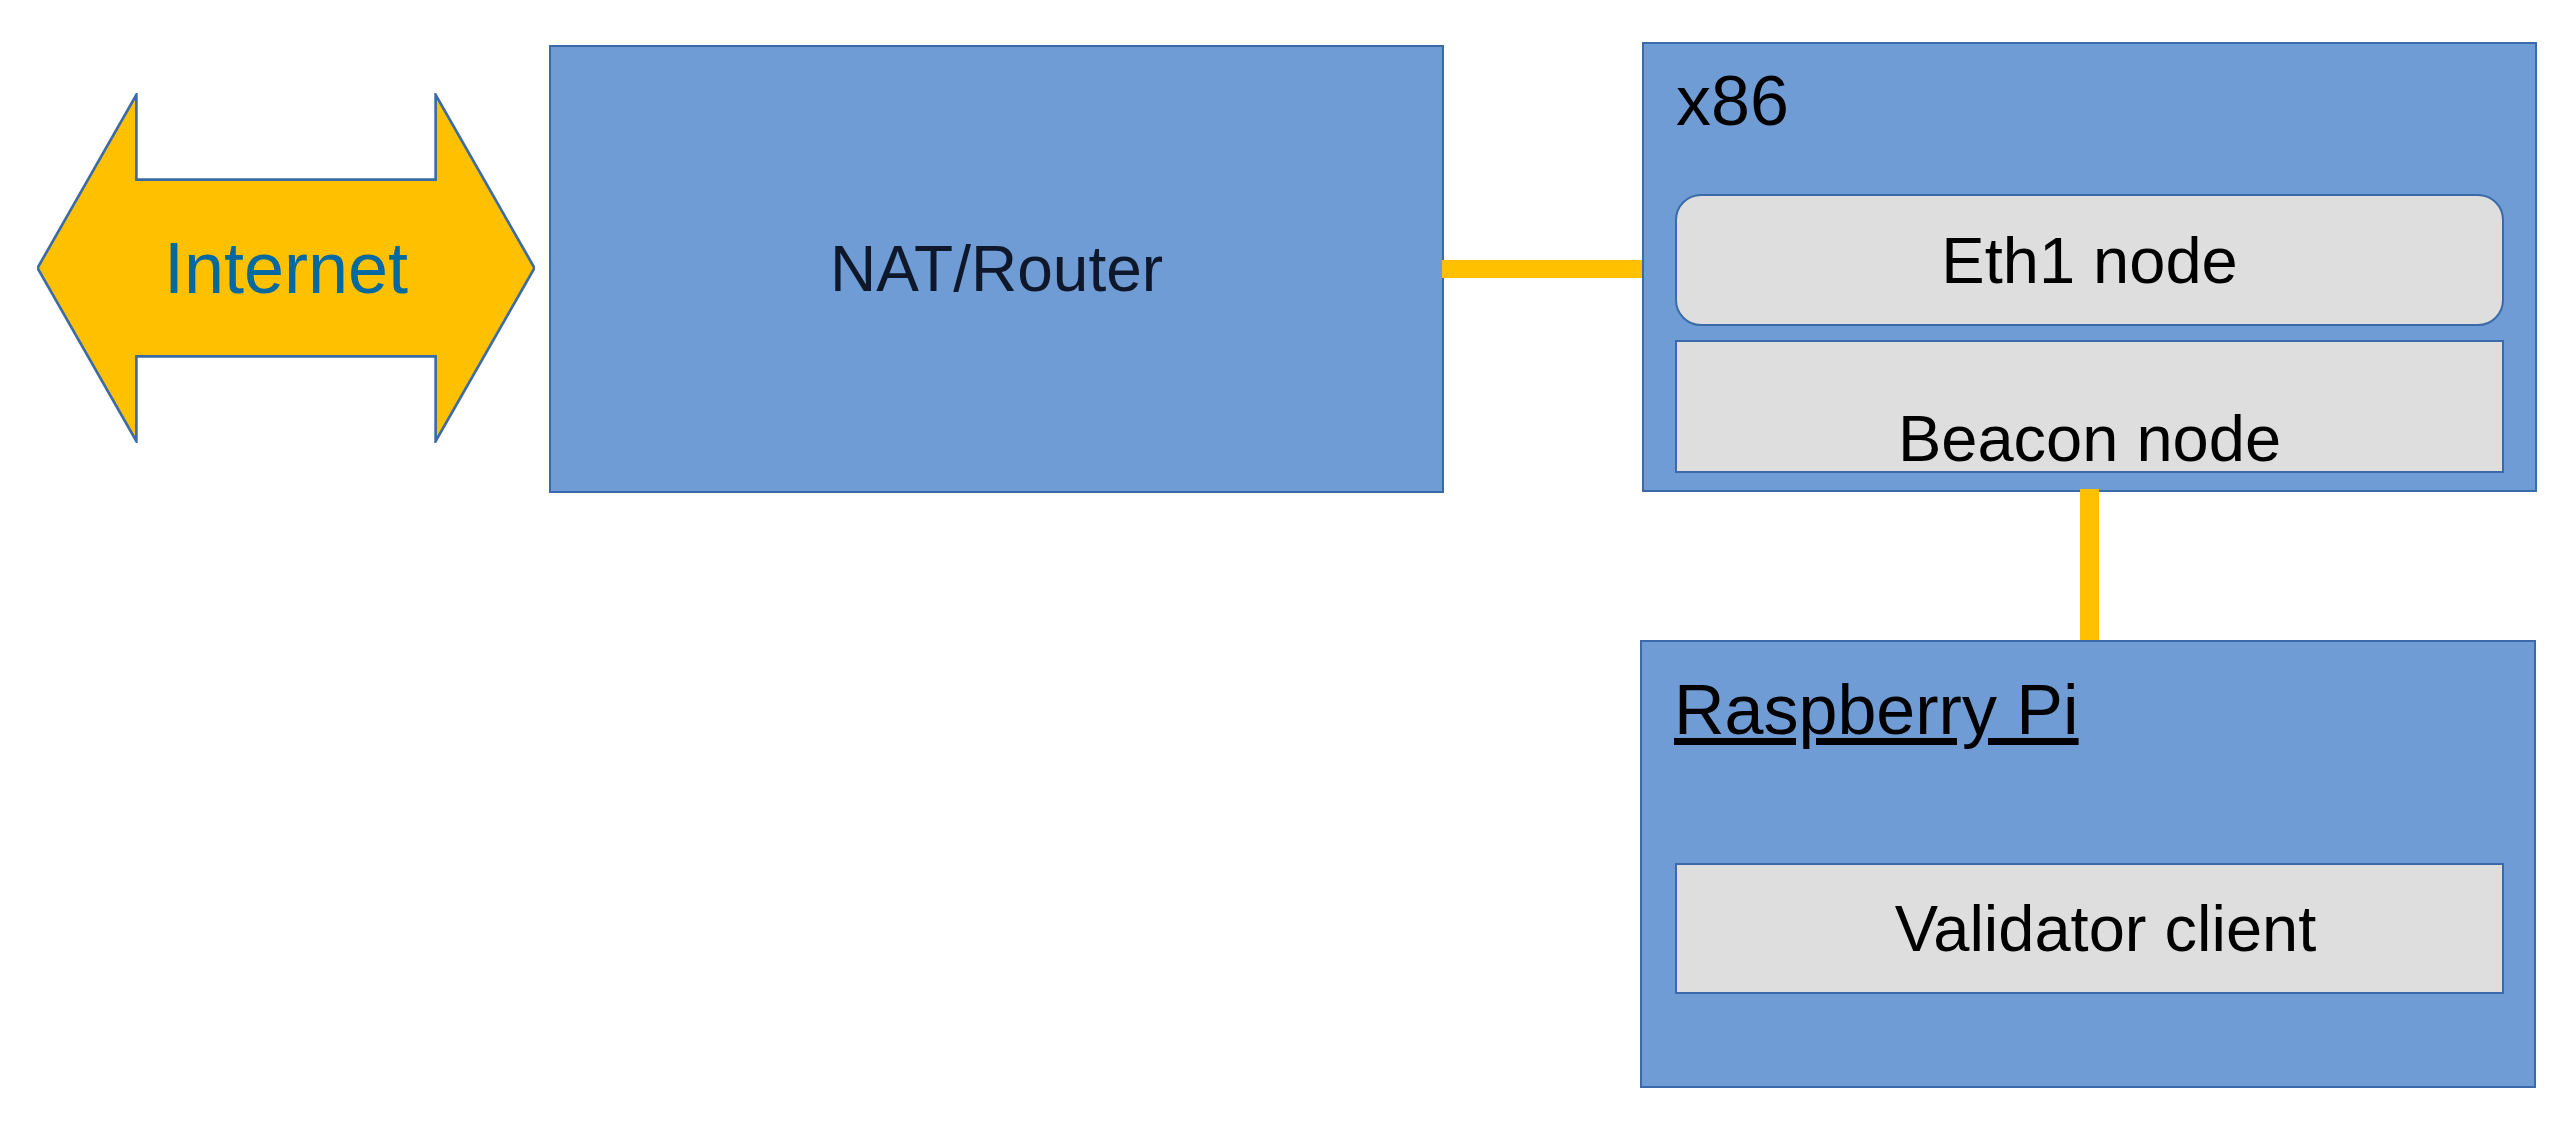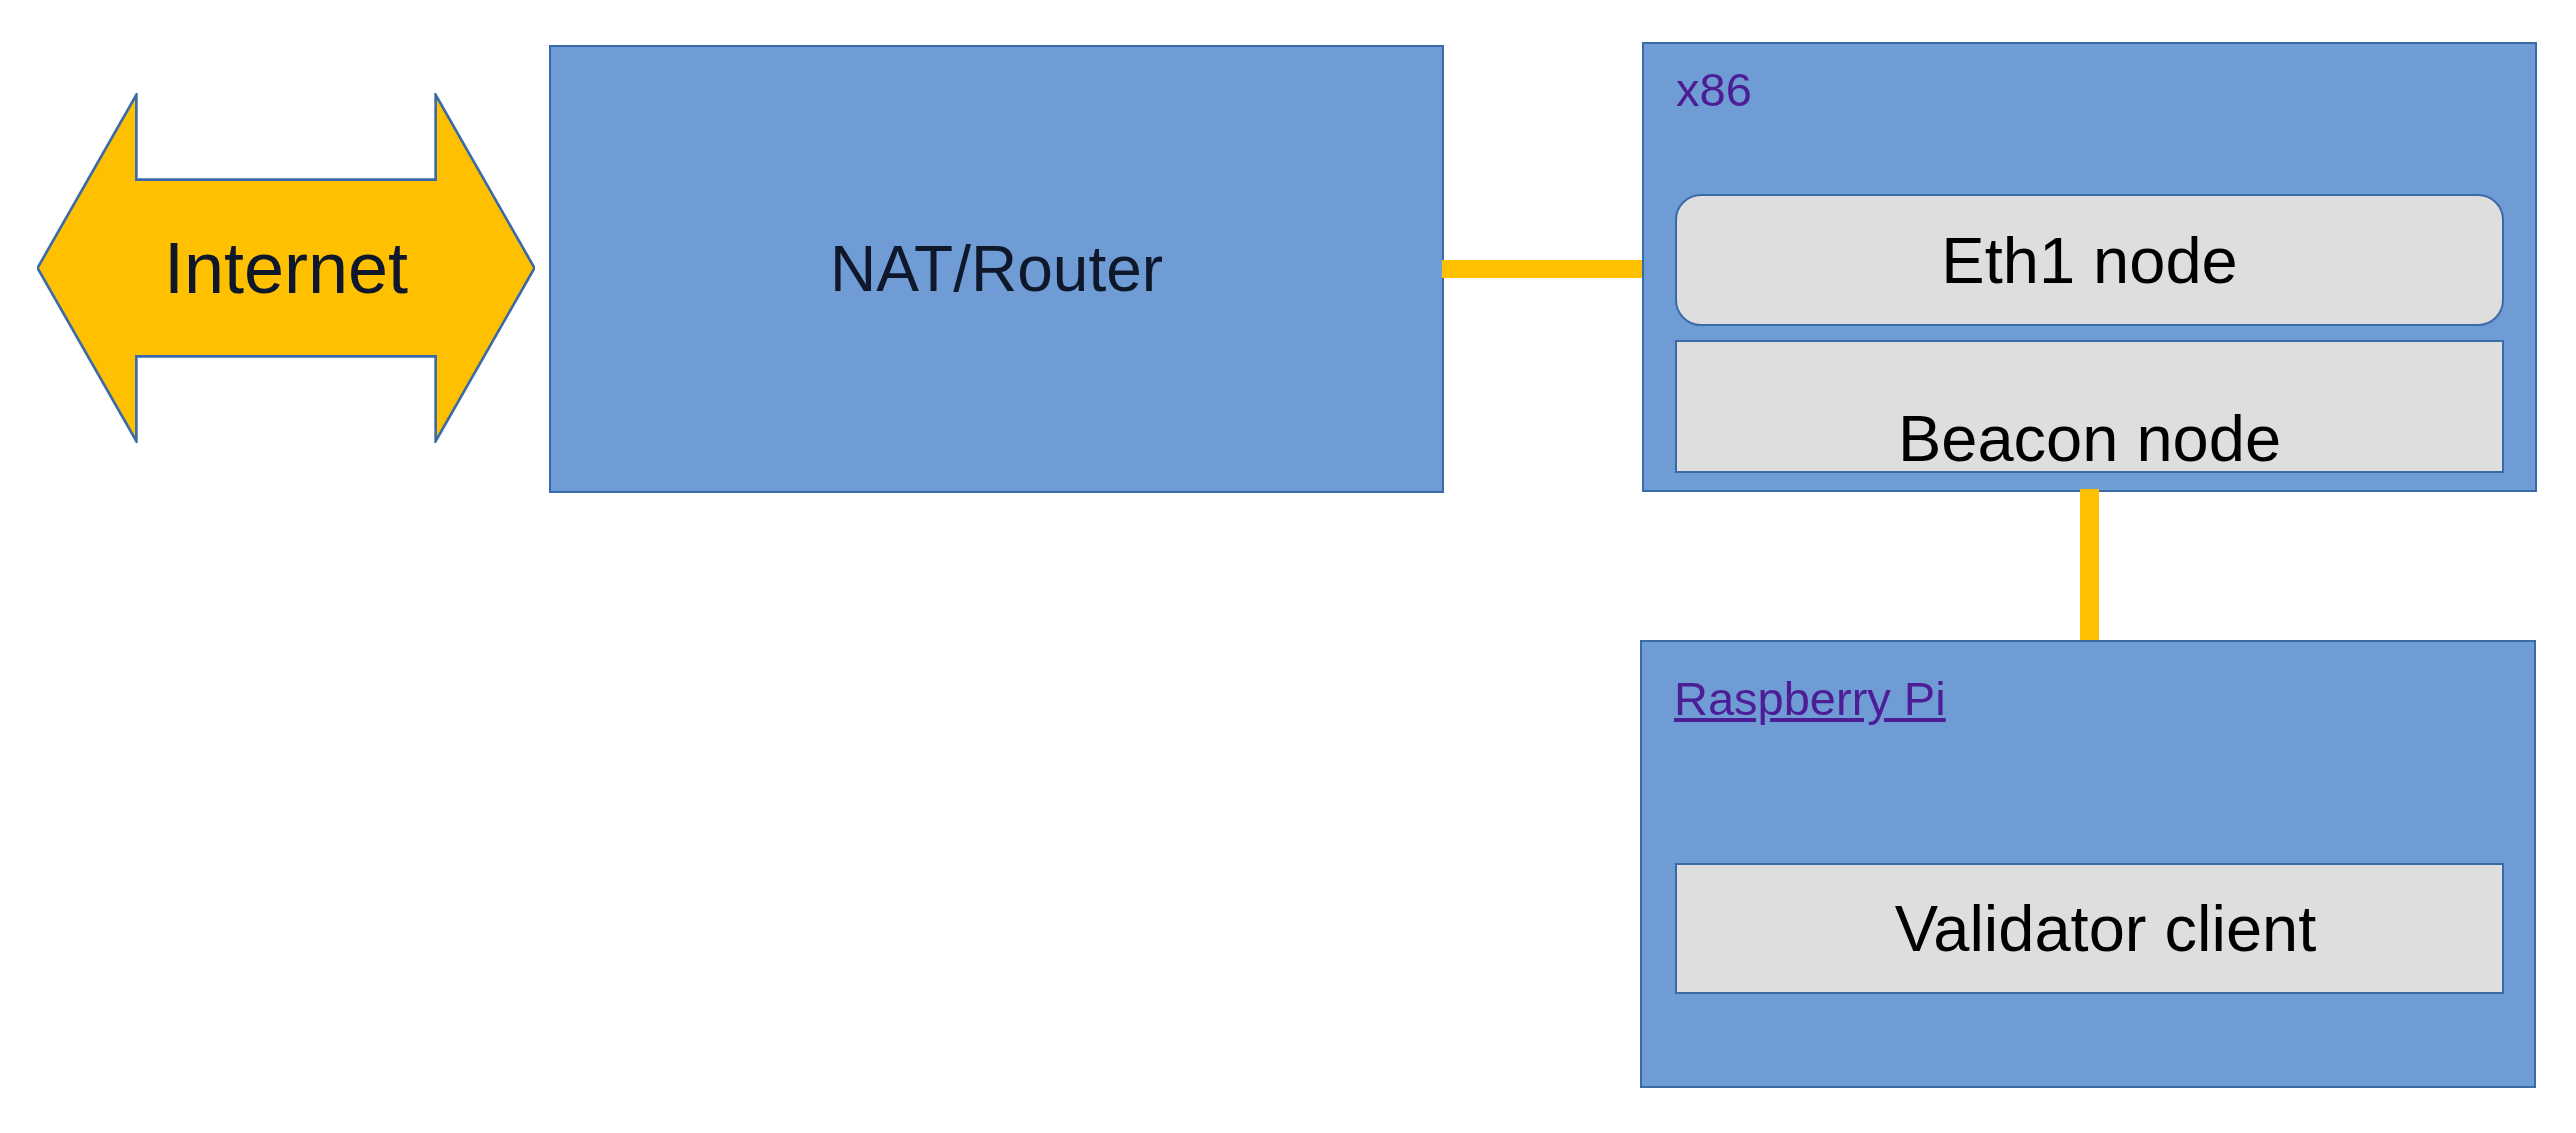--- a/index.html
+++ b/index.html
@@ -38,22 +38,22 @@
   .service-label {
     color: #000000;
     font-size: 65px;
     line-height: 1;
     white-space: nowrap;
   }
 
   
   .box-title {
     position: absolute;
-    color: #4c1d95;
-    font-size: 47px;
+    color: #000000;
+    font-size: 70px;
     line-height: 1;
     white-space: nowrap;
   }
 
   
   .box-center-label {
     position: absolute;
     inset: 0;
     display: flex;
     align-items: center;
@@ -76,21 +76,21 @@
   }
   #internet-arrow .arrow-text {
     position: absolute;
     left: 0;
     top: 0;
     width: 100%;
     height: 100%;
     display: flex;
     align-items: center;
     justify-content: center;
-    color: #0f172a;
+    color: #0369a1;
     font-size: 72px;
     line-height: 1;
     white-space: nowrap;
     pointer-events: none;
   }
 </style>
 </head>
 <body>
 
 <div id="canvas">

